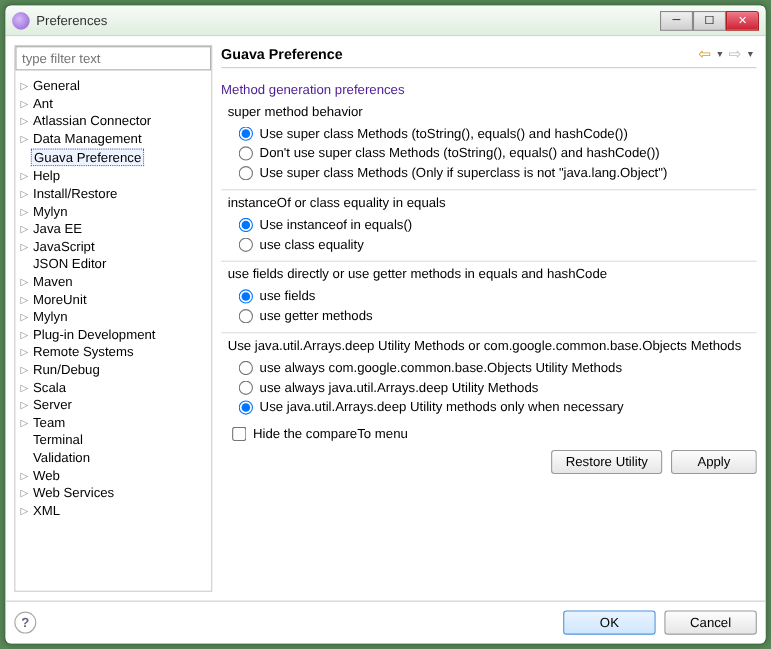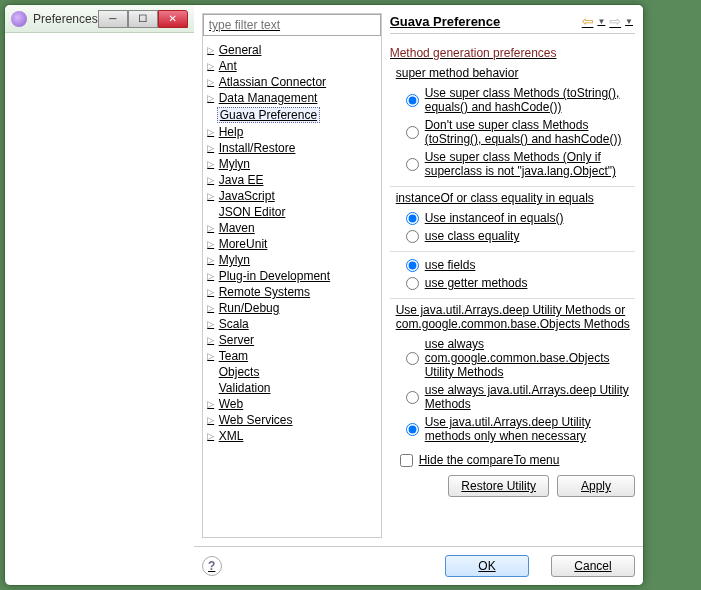--- a/index.html
+++ b/index.html
@@ -6,29 +6,29 @@
   body {
     margin: 0;
     font-family: "Segoe UI", Tahoma, sans-serif;
     font-size: 12px;
     background: #5a8a5a;
     padding: 4px;
     width: 701px;
     height: 590px;
   }
   .window {
-    width: 640px;
+    width: 693px;
     height: 582px;
     background: #fff;
     border: 1px solid #3a6a3a;
     border-radius: 6px;
     overflow: hidden;
     box-shadow: 0 0 8px rgba(0,0,0,0.3);
     display: flex;
-    flex-direction: row;
+    flex-direction: column;
   }
   .titlebar {
     height: 28px;
     background: linear-gradient(to bottom, #f7fbf7, #e0ede0);
     display: flex;
     align-items: center;
     padding: 0 6px;
     border-bottom: 1px solid #c0d0c0;
   }
   .titlebar-icon {
@@ -50,21 +50,20 @@
   .winbtn.close {
     background: linear-gradient(to bottom,#e78,#c23);
     color:#fff; border-color:#a22;
     border-top-right-radius: 3px;
   }
   .body {
     flex: 1;
     display: flex;
     flex-direction: column;
     background: #fff;
-    text-decoration: underline;
   }
   .main {
     flex: 1;
     display: flex;
     padding: 8px;
     gap: 8px;
     overflow: hidden;
   }
   .sidebar {
     width: 180px;
@@ -110,21 +109,21 @@
     display:flex;
     align-items:center;
     border-bottom: 1px solid #ccc;
     padding-bottom: 4px;
     margin-bottom: 8px;
   }
   .content-title { font-weight: bold; font-size: 13px; flex:1; }
   .navbtn { color:#d89a2b; font-size:14px; padding:0 2px; cursor:pointer;}
   .navbtn.fwd { color:#bbb; }
   .navbtn.dd { color:#555; font-size:8px;}
-  .section-label { color:#7f1d1d; margin: 4px 0 2px 0; }
+  .section-label { color:#4c1d95; margin: 4px 0 2px 0; }
   .group { padding-left: 6px; margin-bottom:6px; }
   .group-title { margin: 4px 0; }
   .radio-row, .check-row {
     display:flex; align-items:center;
     gap:6px;
     padding: 2px 0 2px 10px;
   }
   .radio-row input, .check-row input { margin:0; }
   .btnrow {
     display:flex; justify-content:flex-end; gap:8px;
@@ -256,21 +255,21 @@
             <div class="tree-item">
               <span class="tree-arrow">▷</span>
               <span class="tree-label">Server</span>
             </div>
             <div class="tree-item">
               <span class="tree-arrow">▷</span>
               <span class="tree-label">Team</span>
             </div>
             <div class="tree-item">
               <span class="tree-arrow"></span>
-              <span class="tree-label">Objects</span>
+              <span class="tree-label">Terminal</span>
             </div>
             <div class="tree-item">
               <span class="tree-arrow"></span>
               <span class="tree-label">Validation</span>
             </div>
             <div class="tree-item">
               <span class="tree-arrow">▷</span>
               <span class="tree-label">Web</span>
             </div>
             <div class="tree-item">
@@ -318,20 +317,21 @@
                 <input type="radio" name="g1" checked="" style="">
                 <span>Use instanceof in equals()</span>
               </div>
               <div class="radio-row">
                 <input type="radio" name="g1" style="">
                 <span>use class equality</span>
               </div>
             </div>
             <hr class="sep">
             <div class="group">
+              <div class="group-title">use fields directly or use getter methods in equals and hashCode</div>
               <div class="radio-row">
                 <input type="radio" name="g2" checked="" style="">
                 <span>use fields</span>
               </div>
               <div class="radio-row">
                 <input type="radio" name="g2" style="">
                 <span>use getter methods</span>
               </div>
             </div>
             <hr class="sep">
@@ -362,16 +362,16 @@
           <button class="btn">Apply</button>
         </div>
       </div>
 
     </div>
 
     <div class="footer">
       <div class="help">?</div>
       <div class="spacer"></div>
       <button class="btn primary" style="min-width:84px">OK</button>
-      <button class="btn" style="min-width:84px;margin-left:22px">Cancel</button>
+      <button class="btn" style="min-width:84px;margin-left:8px">Cancel</button>
     </div>
   </div>
 </div>
 
 </body></html>

